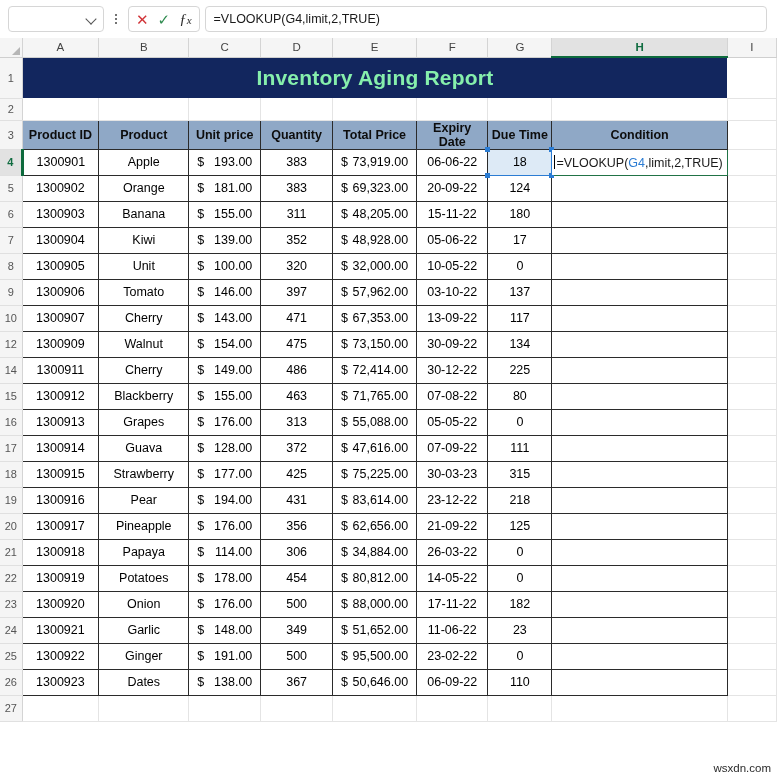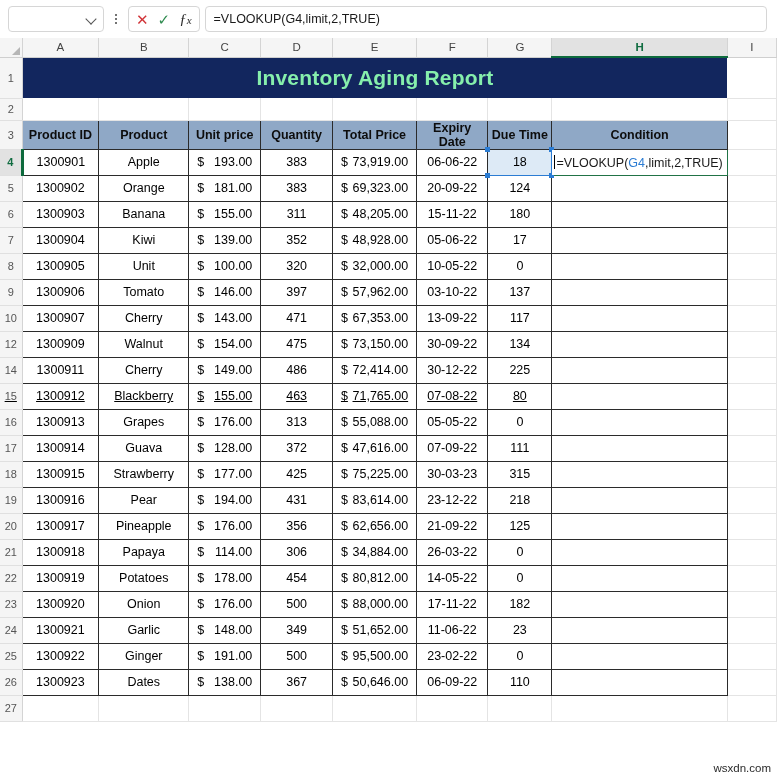--- a/index.html
+++ b/index.html
@@ -495,21 +495,21 @@
             <span class="money-inner">
               <span class="sym">$</span>
               <span class="amt">72,414.00</span>
             </span>
           </td>
           <td class="data">30-12-22</td>
           <td class="data">225</td>
           <td class="data"></td>
           <td class="cell"></td>
         </tr>
-        <tr style="height: 26px; text-decoration: underline;">
+        <tr style="height: 26px;">
           <td class="rowhdr">15</td>
           <td class="data">1300912</td>
           <td class="data">Blackberry</td>
           <td class="data money">
             <span class="money-inner">
               <span class="sym">$</span>
               <span class="amt">155.00</span>
             </span>
           </td>
           <td class="data">463</td>

